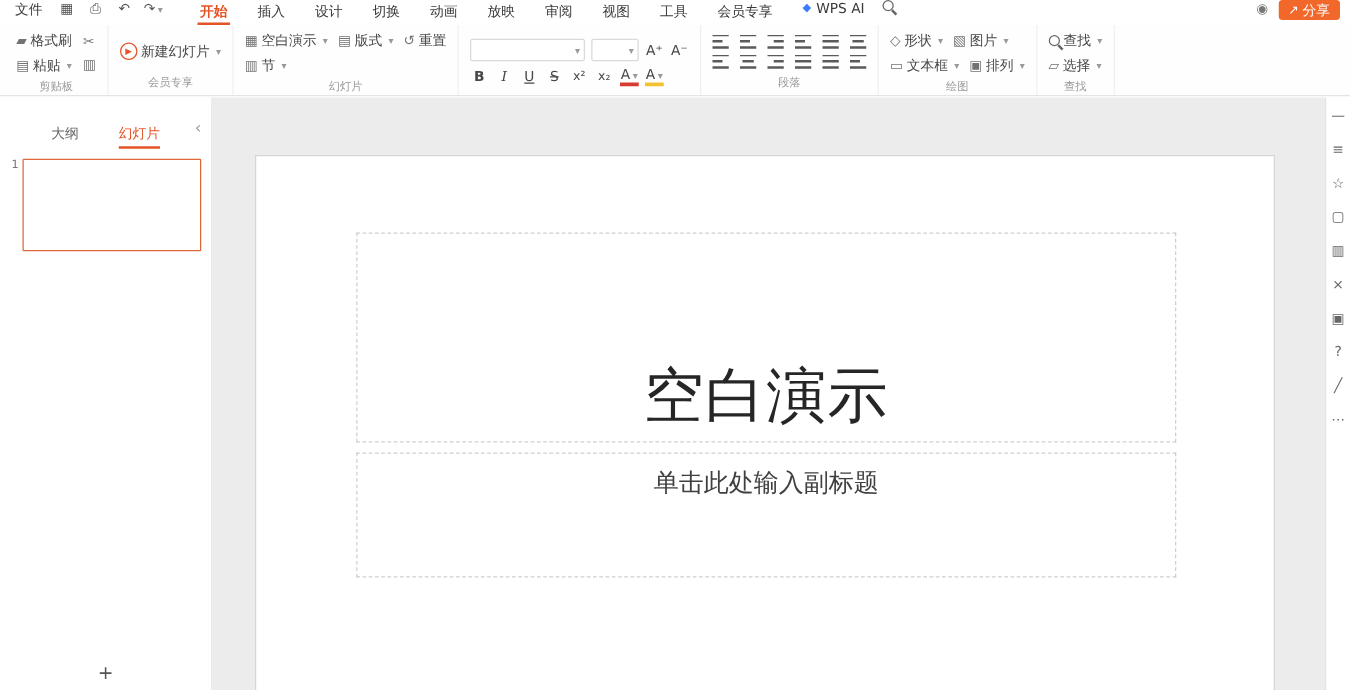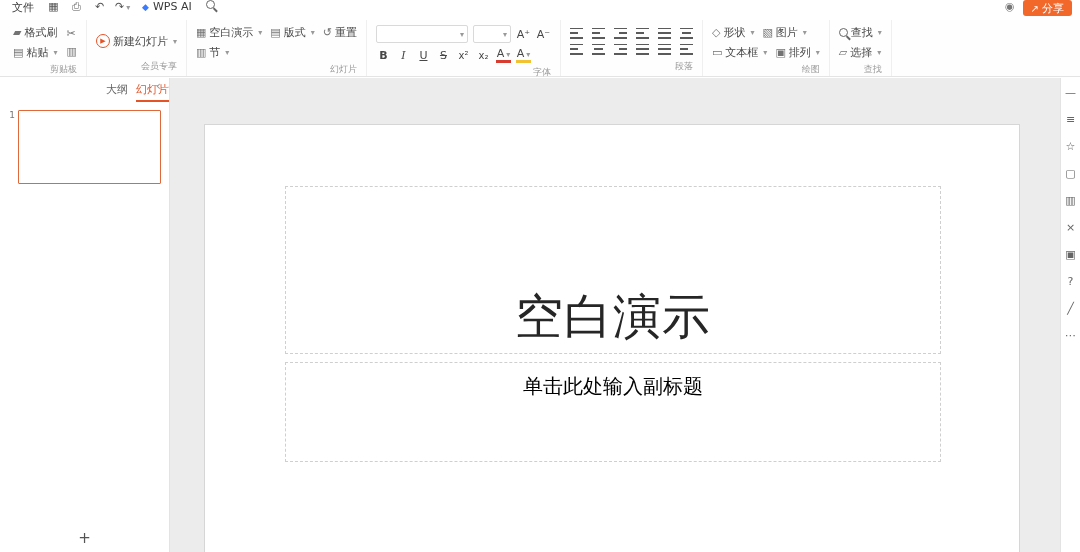--- a/index.html
+++ b/index.html
@@ -23,21 +23,21 @@
   .search-btn { margin-left:6px; display:inline-flex; align-items:center; }
   .spacer { flex:1; }
   .eye { color:#777; font-size:11px; cursor:default; }
   .share { background:#f2672a; color:#fff; border:none; border-radius:3px; height:16px; padding:0 8px;
            display:inline-flex; align-items:center; gap:3px; font-size:11px; cursor:default; }
   .share i { font-style:normal; font-size:10px; }
 
   
   .ribbon { height:57px; border-bottom:1px solid #e4e4e4; display:flex; align-items:stretch; padding:0 4px; background:#fefefe; }
   .grp { display:flex; flex-direction:column; justify-content:space-between; padding:5px 9px 1px; border-right:1px solid #efefef; }
-  .grp-label { text-align:right; font-size:9px; color:#9a9a9a; padding:3px 0 2px; white-space:nowrap; }
+  .grp-label { text-align:center; font-size:9px; color:#9a9a9a; padding:3px 0 2px; white-space:nowrap; }
   .grp-body { display:flex; gap:9px; align-items:center; flex:1; }
   .col { display:flex; flex-direction:column; gap:5px; justify-content:center; }
   .row { display:flex; gap:8px; align-items:center; }
   .btn { display:inline-flex; align-items:center; gap:3px; color:#474747; cursor:default; white-space:nowrap; }
   .btn em { font-style:normal; }
   .g { font-style:normal; color:#737373; font-size:11px; }
   .drop::after { content:"▾"; font-size:8px; color:#999; margin-left:2px; }
   .play-circle { color:#e55427; border:1px solid #e55427; border-radius:50%; width:14px; height:14px;
                  display:inline-flex; align-items:center; justify-content:center; font-size:7px; }
   .sel { border:1px solid #d9d9d9; background:#fff; height:18px; border-radius:2px;
@@ -51,53 +51,65 @@
   .under-yellow { border-bottom:3px solid #f2c233; line-height:11px; }
   .bars { width:13px; height:11px; display:inline-flex; flex-direction:column; justify-content:space-between; }
   .bars i { display:block; height:1.5px; background:#5a5a5a; width:100%; }
   .bars.alt i:nth-child(2) { width:65%; }
   .bars.center i:nth-child(2) { width:65%; margin:0 auto; }
   .bars.right i:nth-child(2) { width:65%; margin-left:auto; }
 
   
   .main { position:absolute; top:78px; left:0; right:0; bottom:0; display:flex; }
   .panel { width:170px; border-right:1px solid #e3e3e3; background:#fff; position:relative; }
-  .ptabs { height:24px; display:flex; align-items:center; justify-content:flex-end; gap:8px; color:#666; position:relative; }
+  .ptabs { height:24px; display:flex; align-items:center; justify-content:center; gap:32px; color:#666; position:relative;margin-top:17px; }
   .ptab { height:24px; line-height:24px; cursor:default; }
   .ptab.active { color:#e55427; border-bottom:2px solid #e55427; }
   .collapse { position:absolute; right:8px; top:0; color:#999; font-size:13px; cursor:default; }
   .thumbwrap { display:flex; margin:8px 8px 0 6px; gap:3px; }
   .num { font-size:9px; color:#777; width:9px; text-align:right; }
   .thumb { flex:1; height:74px; background:#fff; border:1px solid #e0693c; border-radius:1px; }
   .addslide { position:absolute; bottom:5px; left:0; right:0; text-align:center; color:#555; font-size:15px; cursor:default; }
 
   .canvas { flex:1; background:#ececec; position:relative; }
   .slide { position:absolute; left:34px; top:10px; width:816px; height:458px; background:#fff; border:1px solid #d6d6d6;margin-top:36px; }
   .titlebox { position:absolute; left:80px; top:61px; width:656px; height:168px; border:1px dashed #cfcfcf;
               display:flex; align-items:flex-end; justify-content:center; padding-bottom:4px; }
   .titlebox span { font-size:48px; color:#262626; letter-spacing:1px; }
   .subbox { position:absolute; left:80px; top:237px; width:656px; height:100px; border:1px dashed #cfcfcf;
             display:flex; justify-content:center; padding-top:10px; }
-  .subbox span { font-size:20px; color:#000000; }
+  .subbox span { font-size:20px; color:#404040; }
 
   .rightbar { width:20px; border-left:1px solid #e3e3e3; background:#fff; display:flex; flex-direction:column;
               align-items:center; padding-top:8px; gap:14px; color:#666; font-size:11px; }
   .rb { cursor:default; }
 </style>
 </head>
 <body>
 
 <div class="app">
 
   <div class="menubar">
     <span class="file-menu">文件</span>
     <span class="qi">▦</span>
     <span class="qi">⎙</span>
     <span class="qi">↶</span>
     <span class="qi drop">↷</span>
+    <nav class="tabs">
+      <span class="tab active">开始</span>
+      <span class="tab">插入</span>
+      <span class="tab">设计</span>
+      <span class="tab">切换</span>
+      <span class="tab">动画</span>
+      <span class="tab">放映</span>
+      <span class="tab">审阅</span>
+      <span class="tab">视图</span>
+      <span class="tab">工具</span>
+      <span class="tab">会员专享</span>
+    </nav>
     <span class="wpsai">
       <i class="ai-ic">◆</i>
       <span>WPS AI</span>
     </span>
     <span class="search-btn">
         <i class="mag"></i>
       </span>
     <span class="spacer"></span>
     <span class="eye">◉</span>
     <button class="share">
@@ -180,21 +192,20 @@
           <span class="fbtn b-bold">B</span>
           <span class="fbtn b-italic">I</span>
           <span class="fbtn b-under">U</span>
           <span class="fbtn b-strike">S</span>
           <span class="fbtn b-sup">x²</span>
           <span class="fbtn b-sub">x₂</span>
           <span class="fbtn under-red drop">A</span>
           <span class="fbtn under-yellow drop">A</span>
         </div>
       </div>
-      <div class="grp-label">字体</div>
     </div>
 
     <div class="grp">
       <div class="col" style="flex:1; justify-content:center;">
         <div class="row" style="gap:9px;">
           <span class="btn">
               <span class="bars alt">
                 <i></i>
                 <i></i>
                 <i></i>

